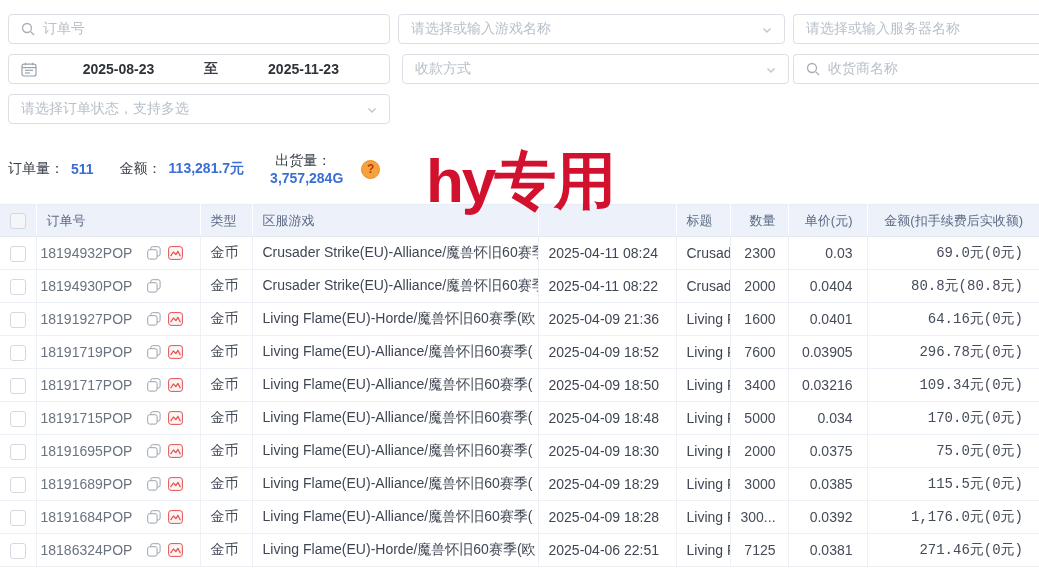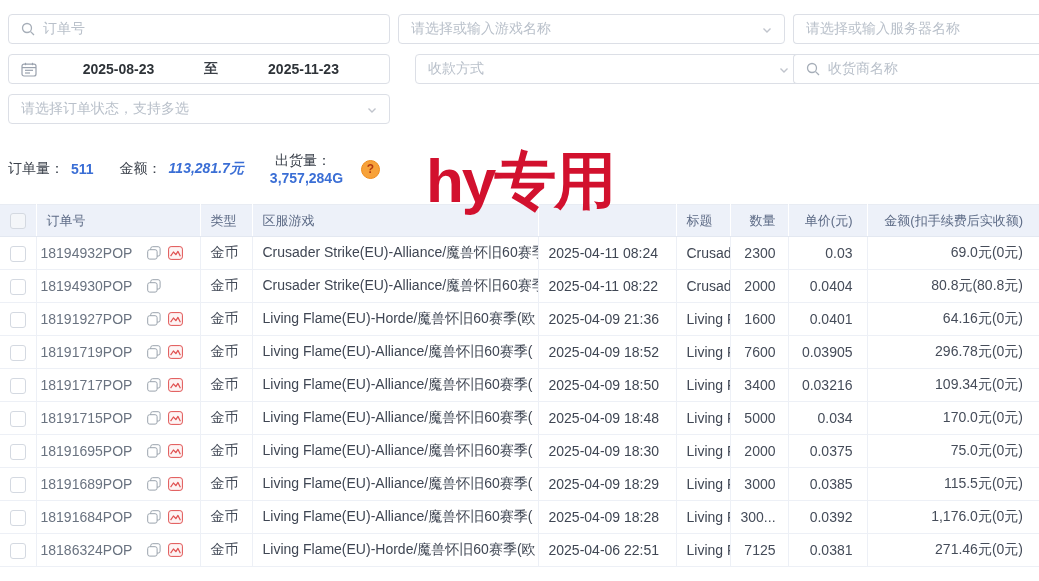--- a/index.html
+++ b/index.html
@@ -34,21 +34,21 @@
 
   
   .tbl-wrap{position:absolute;left:0;top:204px;width:1039px;}
   table{border-collapse:collapse;table-layout:fixed;width:1039px;}
   th{height:32px;background:#edf1f9;color:#5d6b86;font-size:13px;font-weight:400;
      text-align:left;padding:0 10px;border-top:1px solid #e8ecf3;border-bottom:1px solid #e3e8f1;
      border-right:1px solid #fff;white-space:nowrap;overflow:hidden;box-sizing:border-box;}
   th:last-child{border-right:none;}
   td{height:33px;font-size:14px;color:#454c59;padding:0 10px;border-bottom:1px solid #edf0f6;
      border-right:1px solid #edf0f6;white-space:nowrap;overflow:hidden;box-sizing:border-box;}
-  td:last-child{border-right:none;}
+  td:last-child{border-right:none;font-family:Liberation Mono, monospace;}
   .c-cb{text-align:center;padding:0;}
   .checkbox{display:inline-block;width:14px;height:14px;border:1px solid #d4d9e1;
             border-radius:3px;background:#fff;vertical-align:middle;}
   th .checkbox{background:#f4f6f9;}
   .c-order{padding-left:4px;}
   .order-inner{display:flex;align-items:center;}
   .order-id{color:#6a7380;}
   .row-icons{display:flex;align-items:center;gap:7px;margin-left:15px;}
   .row-icons span{display:flex;}
   .c-game,.c-time,.c-title{color:#3f4653;}
@@ -94,21 +94,21 @@
           <line x1="11.5" y1="0.8" x2="11.5" y2="3.2"></line>
         <line x1="4" y1="8.3" x2="12" y2="8.3"></line>
           <line x1="4" y1="11" x2="9" y2="11"></line>
       </svg>
     </span>
     <span class="dval">2025-08-23</span>
     <span class="sep">至</span>
     <span class="dval">2025-11-23</span>
   </div>
 
-  <div class="fld" style="left:415px;top:54px;width:387px;">
+  <div class="fld" style="left:402px;top:54px;width:387px;">
     <span class="ph">收款方式</span>
     <span class="chev">
       <svg width="12" height="12" viewBox="0 0 12 12" fill="none" stroke="#c0c4cc" stroke-width="1.4">
           <path d="M2.5 4.5 L6 8 L9.5 4.5"></path>
         </svg>
     </span>
   </div>
 
   <div class="fld" style="left:793px;top:54px;width:262px;border-right:none;border-radius:4px 0 0 4px;">
     <span class="lead">
@@ -129,21 +129,21 @@
     </span>
   </div>
 
   <div class="summary">
     <span class="grp">
       <span class="lbl">订单量：</span>
       <span class="val" style="color: rgb(58, 110, 213);">511</span>
     </span>
     <span class="grp">
       <span class="lbl">金额：</span>
-      <span class="val" style="color: rgb(58, 110, 213); font-style: italic;">113,281.7元</span>
+      <span class="val" style="color: rgb(58, 110, 213);">113,281.7元</span>
     </span>
     <span class="grp" style="margin-right:18px;flex-direction:column;">
       <span class="lbl">出货量：</span>
       <span class="val" style="color: rgb(58, 110, 213);">3,757,284G</span>
     </span>
     <span class="help" style="background: rgb(247, 162, 58);">?</span>
   </div>
 
   <div class="watermark" style="color: rgb(210, 17, 46);">hy专用</div>
 

